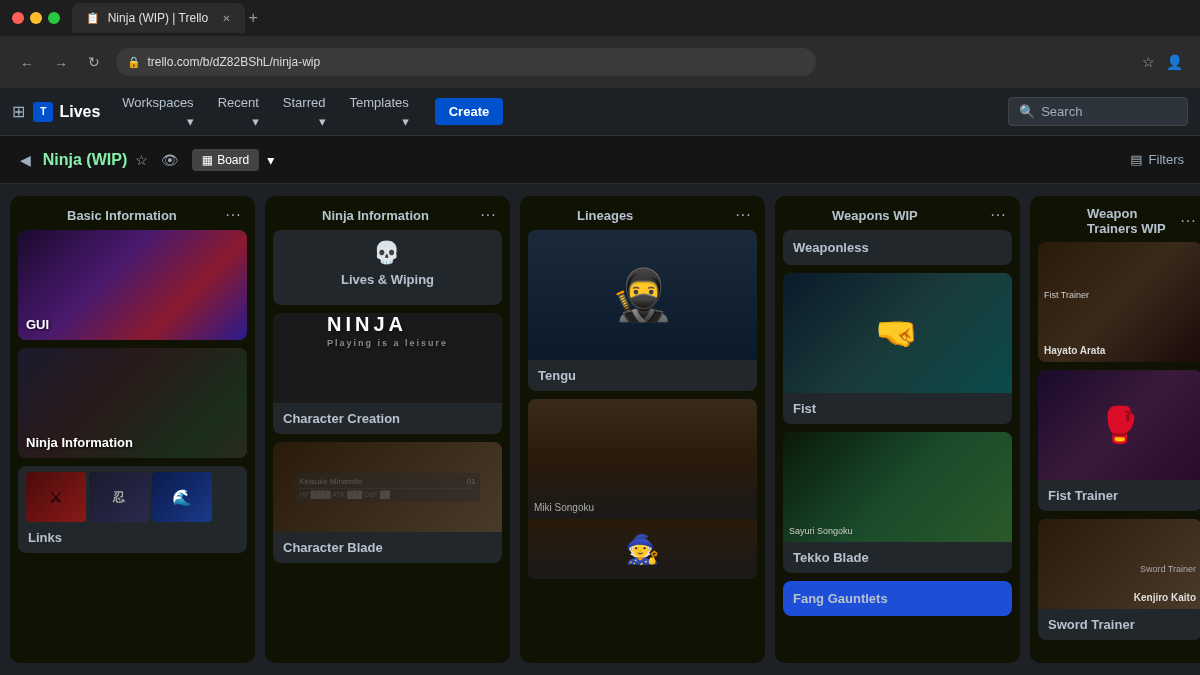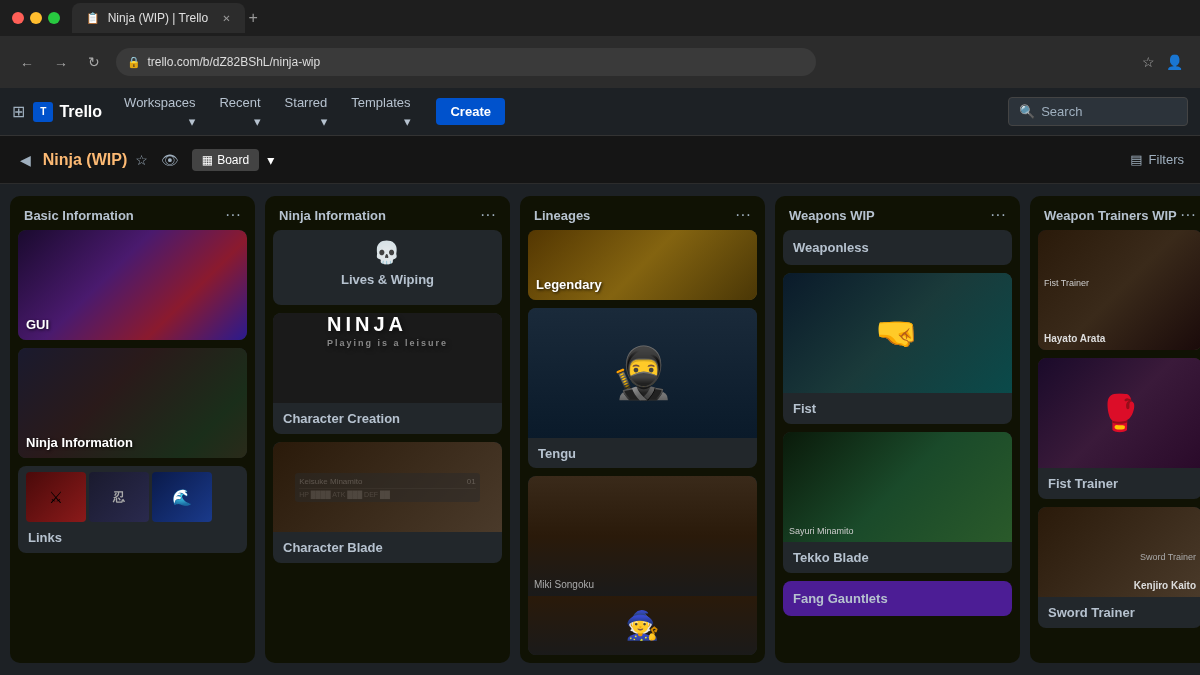--- a/index.html
+++ b/index.html
@@ -151,21 +151,21 @@
       gap: 8px;
       border-bottom: 1px solid rgba(255,255,255,0.1);
     }
     .board-expand-btn {
       color: #9fafbe;
       font-size: 14px;
       cursor: pointer;
       padding: 4px;
     }
     .board-title {
-      color: #fdba74;
+      color: #86efac;
       font-size: 16px;
       font-weight: 700;
     }
     .board-star { color: #9fafbe; font-size: 14px; cursor: pointer; }
     .board-icon-btn {
       color: #9fafbe;
       font-size: 14px;
       width: 28px; height: 28px;
       border-radius: 4px;
       display: flex; align-items: center; justify-content: center;
@@ -217,20 +217,21 @@
     .column-header {
       padding: 10px 14px 6px;
       display: flex;
       align-items: center;
       justify-content: space-between;
     }
     .column-title {
       color: #b6c2cf;
       font-size: 13px;
       font-weight: 700;
+      margin-left: 43px;
     }
     .column-menu { color: #9fafbe; cursor: pointer; font-size: 16px; }
     .column-cards {
       padding: 0 8px 8px;
       display: flex;
       flex-direction: column;
       gap: 8px;
       overflow-y: auto;
     }
     .card {
@@ -409,21 +410,21 @@
     .tekko-img {
       height: 110px;
       background: linear-gradient(135deg, #0a1a0a, #1a3a1a, #2a5a2a);
       border-radius: 8px 8px 0 0;
       display: flex;
       align-items: center;
       justify-content: center;
       font-size: 35px;
     }
     .fang-card {
-      background: #4c1d95;
+      background: #1d4ed8;
       border-radius: 8px;
       padding: 10px;
       cursor: pointer;
     }
 
     
     .hayato-card {
       background: #22272b;
       border-radius: 8px;
       cursor: pointer;
@@ -502,21 +503,21 @@
       <span>☆</span>
       <span>👤</span>
     </div>
   </div>
 </div>
 
 <div class="trello-app-bar">
   <span class="trello-grid-icon">⊞</span>
   <div class="trello-logo">
     <div class="trello-logo-icon">T</div>
-    <span class="trello-logo-text">Trello</span>
+    <span class="trello-logo-text">Lives</span>
   </div>
   <div class="app-nav-item">
     <span>Workspaces</span>
     <span>▾</span>
   </div>
   <div class="app-nav-item">
     <span>Recent</span>
     <span>▾</span>
   </div>
   <div class="app-nav-item">
@@ -627,24 +628,20 @@
     </div>
   </div>
 
   <div class="column">
     <div class="column-header">
       <span class="column-title">Lineages</span>
       <span class="column-menu">···</span>
     </div>
     <div class="column-cards">
 
-      <div class="legendary-card">
-        <div class="legendary-bg"></div>
-        <span class="card-label" style="z-index:1;">Legendary</span>
-      </div>
 
       <div class="tengu-card">
         <div class="tengu-img">
           <div style="background:linear-gradient(180deg,#1a2a3a,#0a1a2a);width:100%;height:100%;display:flex;align-items:center;justify-content:center;font-size:50px;">🥷</div>
         </div>
         <div class="card-body">
           <div class="card-text">Tengu</div>
         </div>
       </div>
 
@@ -675,21 +672,21 @@
           <div style="background:linear-gradient(135deg,#0a1a2a,#1a3a3a,#0a4a4a);width:100%;height:100%;display:flex;align-items:center;justify-content:center;font-size:35px;border-radius:8px 8px 0 0;">🤜</div>
         </div>
         <div class="card-body">
           <div class="card-text">Fist</div>
         </div>
       </div>
 
       <div class="tekko-card">
         <div class="tekko-img">
           <div style="width:100%;height:100%;background:linear-gradient(135deg,#0a1a0a,#1a4a2a,#2a5a2a);display:flex;flex-direction:column;align-items:flex-start;justify-content:flex-end;padding:6px;border-radius:8px 8px 0 0;">
-            <span style="color:#ccc;font-size:9px;">Sayuri Minamito</span>
+            <span style="color:#ccc;font-size:9px;">Sayuri Songoku</span>
           </div>
         </div>
         <div class="card-body">
           <div class="card-text">Tekko Blade</div>
         </div>
       </div>
 
       <div class="fang-card">
         <div class="card-text">Fang Gauntlets</div>
       </div>

